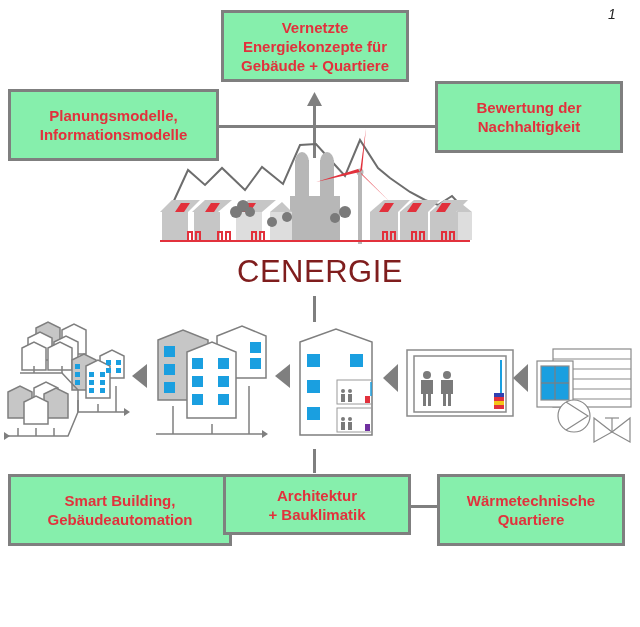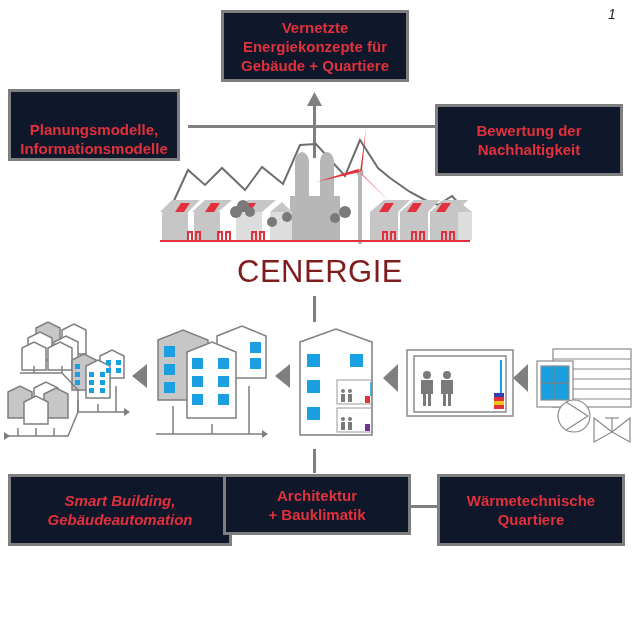--- a/index.html
+++ b/index.html
@@ -1,18 +1,18 @@
 <!DOCTYPE html>
 <html><head>
 <meta charset="utf-8">
 <style>
   html, body { margin: 0; padding: 0; background: #ffffff; }
   body { width: 640px; height: 627px; position: relative; overflow: hidden;
          font-family: "Liberation Sans", "DejaVu Sans", sans-serif; }
-  .box { position: absolute; box-sizing: border-box; border: 3px solid #7f7f7f; background: #0f172a;
+  .box { position: absolute; box-sizing: border-box; border: 3px solid #7f7f7f; background: #86efac;
          display: flex; align-items: center; justify-content: center; text-align: center;
          color: #e2313c; font-weight: bold; font-size: 15px; line-height: 19px; }
   .box span { white-space: pre-line; display: block; }
   .line { position: absolute; background: #7f7f7f; }
   #pagenum { position: absolute; left: 608px; top: 6px; font-size: 14px; font-style: italic; color: #222; }
   #brand { position: absolute; left: 0; width: 640px; top: 254px; text-align: center;
            font-size: 31px; letter-spacing: 0.5px; color: #7f1d1d; font-weight: normal; }
   svg { position: absolute; left: 0; top: 0; }
 </style>
 </head>
@@ -29,25 +29,25 @@
   <polygon points="307,106 314.5,92 322,106" fill="#7f7f7f"></polygon>
 </svg>
 
 <div id="pagenum">1</div>
 
 <div class="box" style="left:221px;top:10px;width:188px;height:72px;">
   <span>Vernetzte
 Energiekonzepte für
 Gebäude + Quartiere</span>
 </div>
-<div class="box" style="left:8px;top:89px;width:172px;height:72px;align-items:flex-end;">
+<div class="box" style="left:8px;top:89px;width:211px;height:72px;">
   <span>Planungsmodelle,
 Informationsmodelle</span>
 </div>
-<div class="box" style="left:435px;top:104px;width:188px;height:72px;">
+<div class="box" style="left:435px;top:81px;width:188px;height:72px;">
   <span>Bewertung der
 Nachhaltigkeit</span>
 </div>
 
 <svg width="640" height="627">
 
   <polyline points="172,205 188,170 205,185 222,168 245,190 262,167 283,184 300,145 316,144 335,165 345,176 360,140 378,168 390,178 410,192 425,200 438,205 452,196 465,210" fill="none" stroke="#6d6d6d" stroke-width="2"></polyline>
 
   <g fill="#b7b7b7">
     <rect x="295" y="160" width="14" height="82"></rect>
@@ -261,21 +261,21 @@
     <line x1="541" y1="383" x2="569" y2="383" stroke="#7f7f7f"></line>
     <circle cx="574" cy="416" r="16" fill="#fff"></circle>
     <polyline points="566,402 588,416 566,430" fill="none"></polyline>
     <polygon points="594,418 612,432 594,442" fill="#fff"></polygon>
     <polygon points="630,418 612,432 630,442" fill="#fff"></polygon>
     <line x1="612" y1="432" x2="612" y2="418"></line>
     <line x1="605" y1="418" x2="619" y2="418"></line>
   </g>
 </svg>
 
-<div class="box" style="left:8px;top:474px;width:224px;height:72px;font-style:italic;">
+<div class="box" style="left:8px;top:474px;width:224px;height:72px;">
   <span>Smart Building,
 Gebäudeautomation</span>
 </div>
 <div class="box" style="left:223px;top:474px;width:188px;height:61px;">
   <span>Architektur
 + Bauklimatik</span>
 </div>
 <div class="box" style="left:437px;top:474px;width:188px;height:72px;">
   <span>Wärmetechnische
 Quartiere</span>

